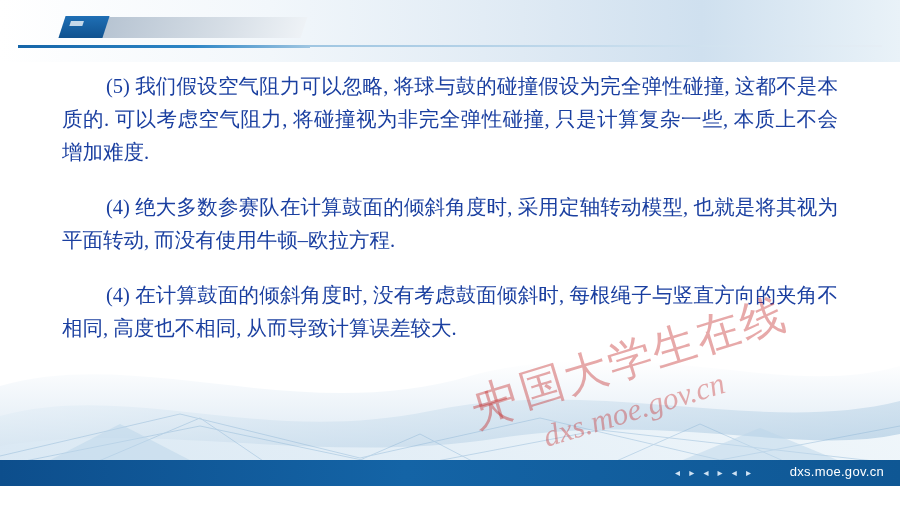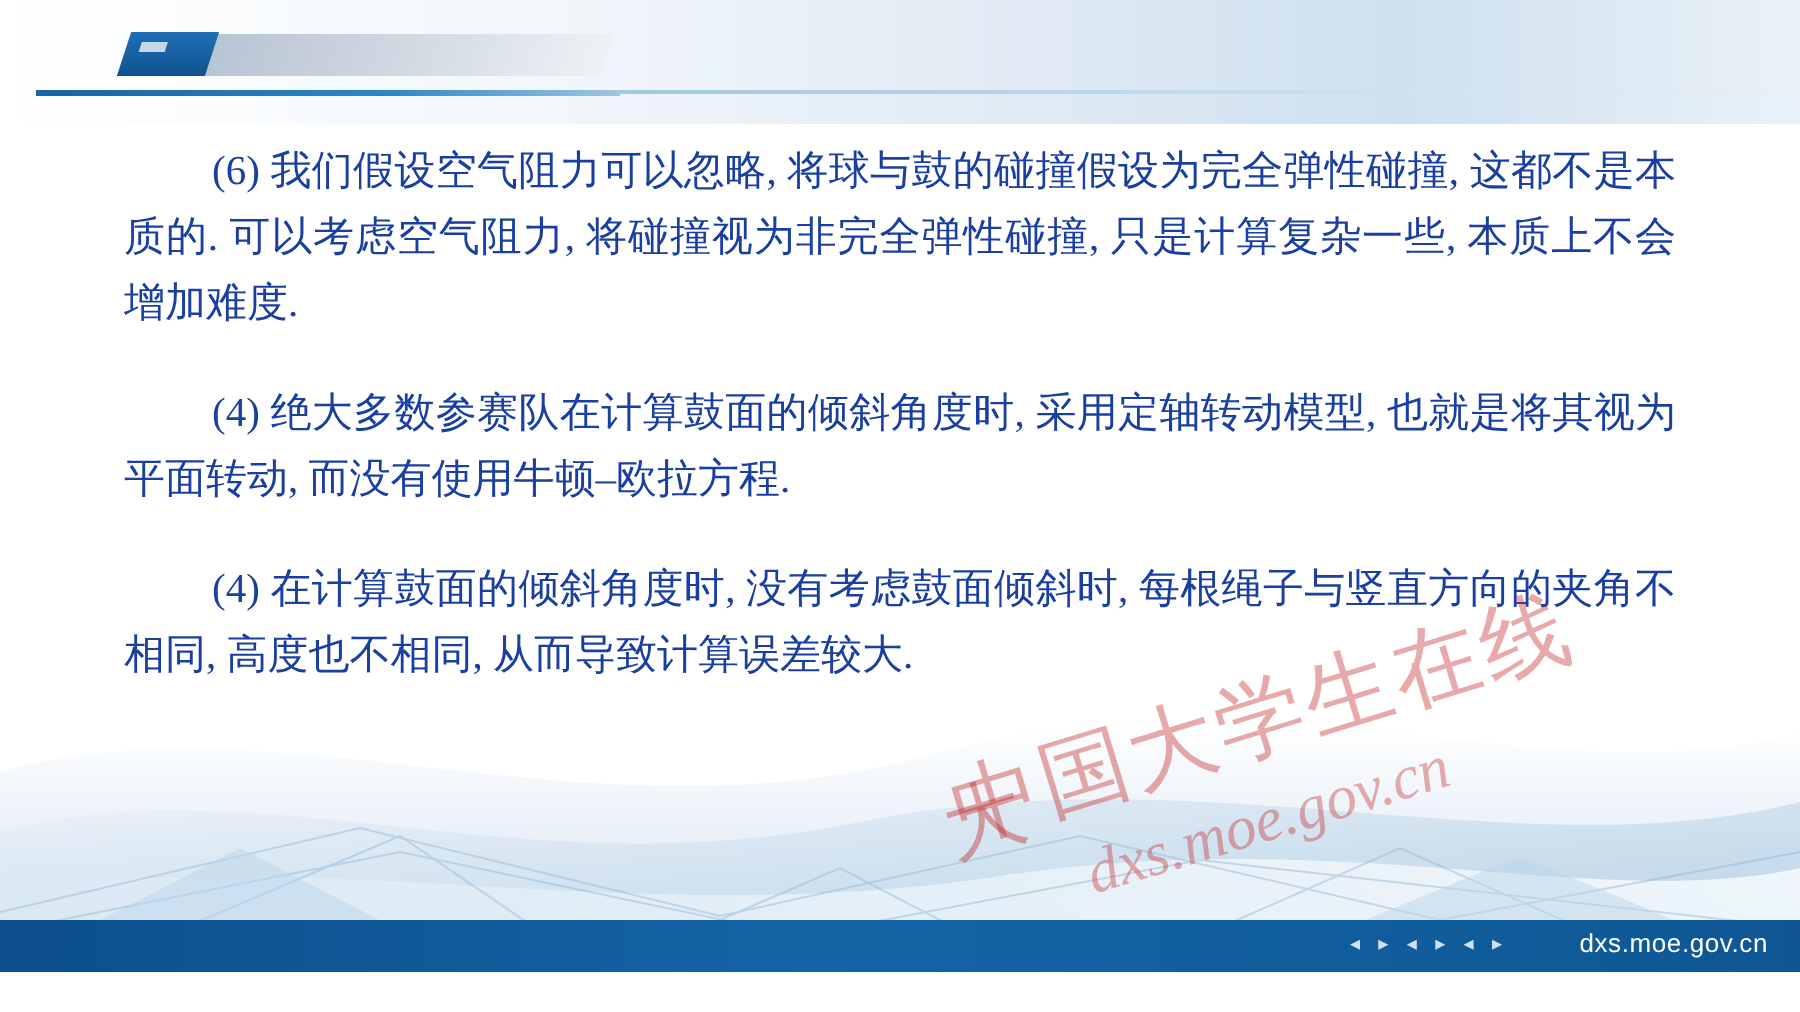--- a/index.html
+++ b/index.html
@@ -191,21 +191,21 @@
   </div>
 
   <div class="header-band">
     <div class="header-grey-bar"></div>
     <div class="header-blue-box"></div>
     <div class="header-rule"></div>
     <div class="header-rule2"></div>
   </div>
 
   <div class="content">
-    <p class="para">(6) 我们假设空气阻力可以忽略, 将球与鼓的碰撞假设为完全弹性碰撞, 这都不是本质的. 可以考虑空气阻力, 将碰撞视为非完全弹性碰撞, 只是计算复杂一些, 本质上不会增加难度.</p>
+    <p class="para">(5) 我们假设空气阻力可以忽略, 将球与鼓的碰撞假设为完全弹性碰撞, 这都不是本质的. 可以考虑空气阻力, 将碰撞视为非完全弹性碰撞, 只是计算复杂一些, 本质上不会增加难度.</p>
     <p class="para">(4) 绝大多数参赛队在计算鼓面的倾斜角度时, 采用定轴转动模型, 也就是将其视为平面转动, 而没有使用牛顿–欧拉方程.</p>
     <p class="para">(4) 在计算鼓面的倾斜角度时, 没有考虑鼓面倾斜时, 每根绳子与竖直方向的夹角不相同, 高度也不相同, 从而导致计算误差较大.</p>
   </div>
 
   <div class="watermark">
     <div class="wm-mark">大</div>
     <div class="wm-cn">中国大学生在线</div>
     <div class="wm-en">dxs.moe.gov.cn</div>
   </div>
 

